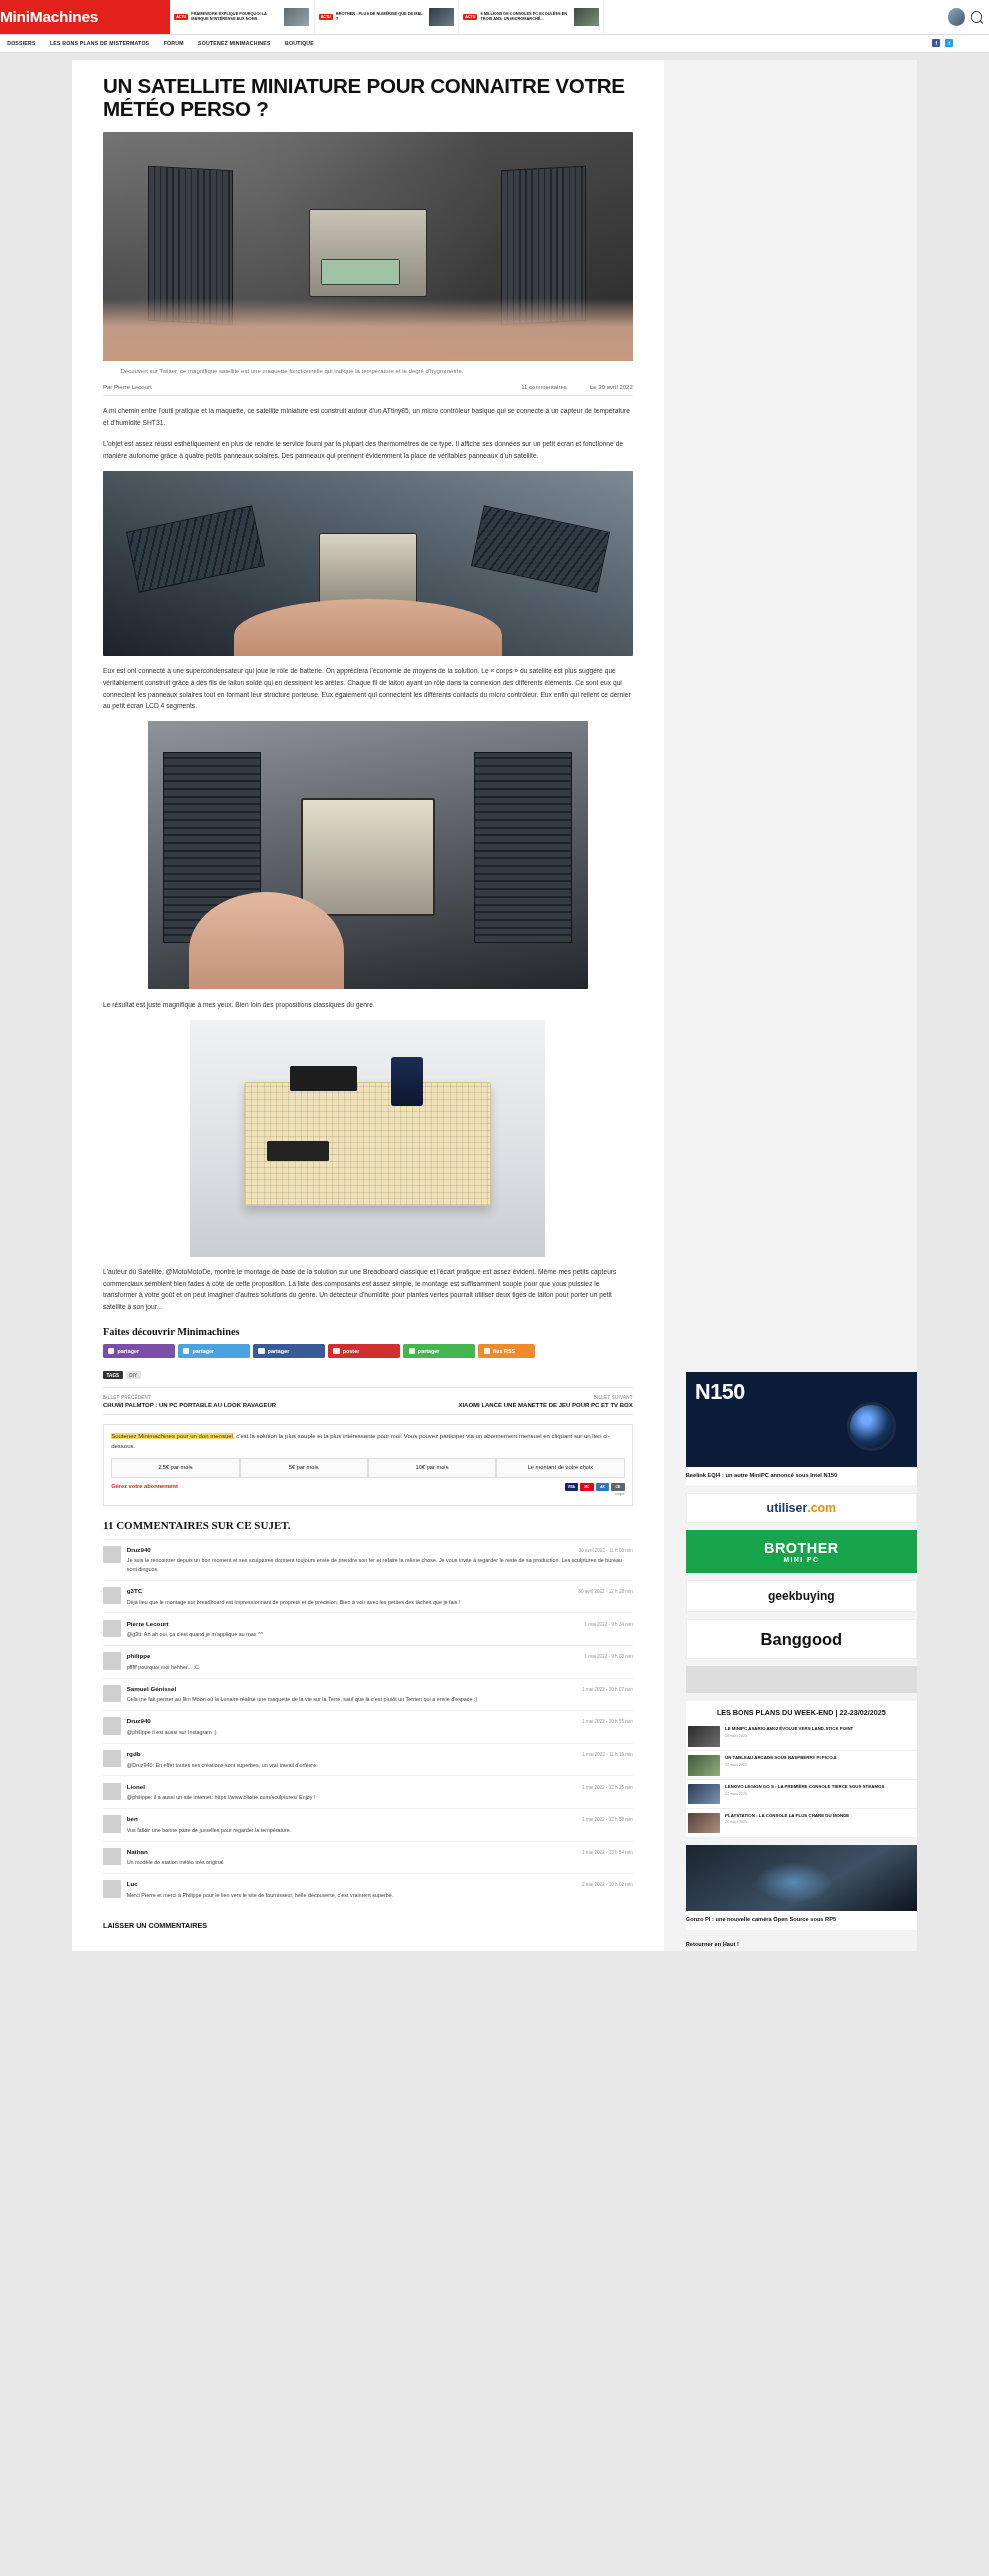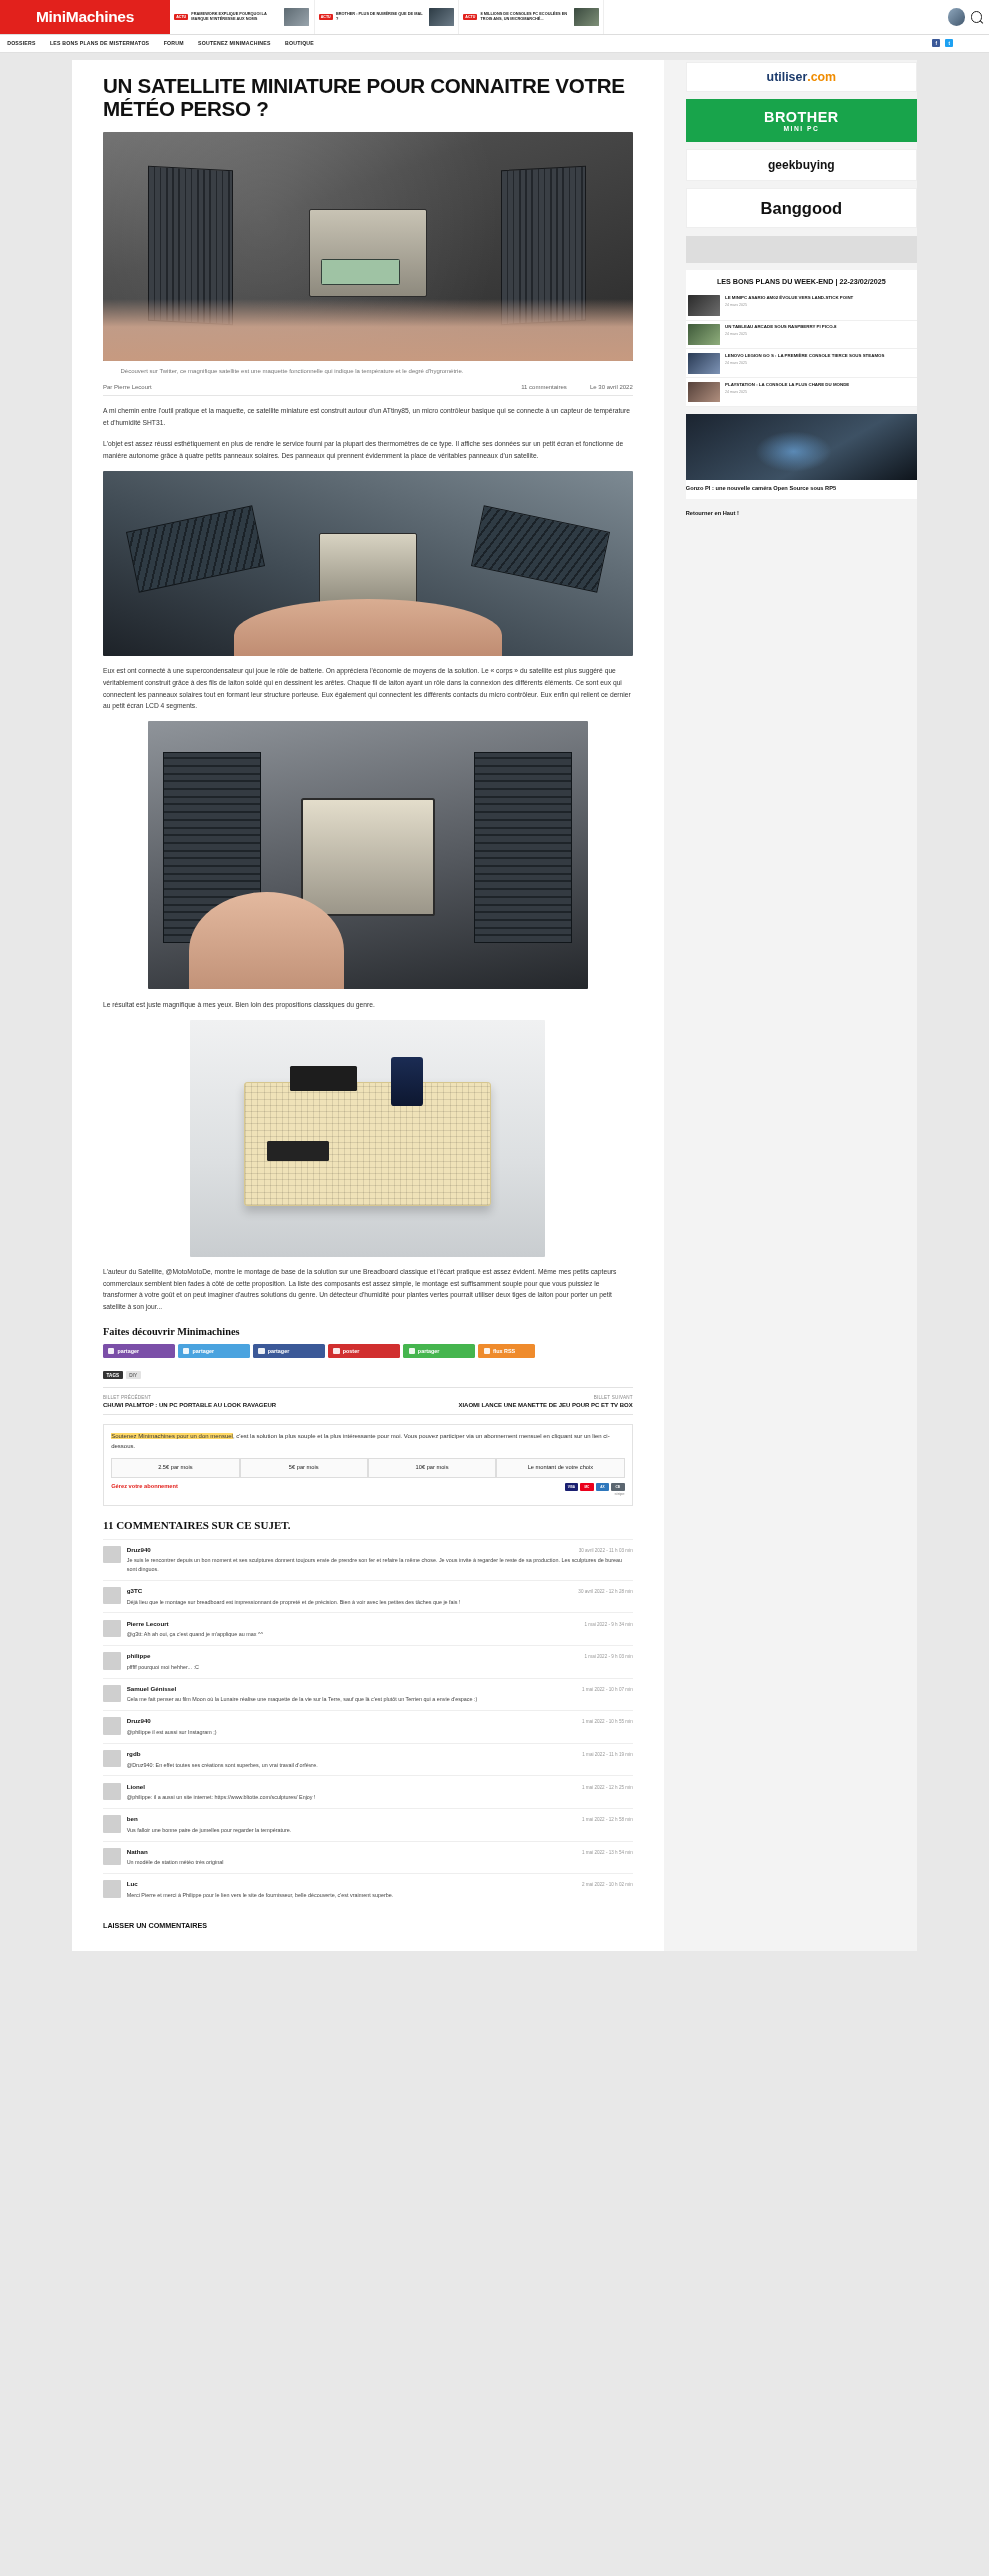--- a/index.html
+++ b/index.html
@@ -12,21 +12,21 @@
     -webkit-font-smoothing:antialiased;
   }
   .page { width:989px; margin:0 auto; background:#e8e8e8; }
 
   
   .topbar {
     width:989px; height:35px; background:#ffffff;
     display:flex; align-items:stretch; border-bottom:0.5px solid #ddd;
   }
   .logo {
-    width:170px; background:#e2211c; display:flex; align-items:center; justify-content:center;
+    width:170px; background:#e2211c; display:flex; align-items:center; justify-content:flex-start;
     color:#fff; font-weight:bold; font-size:15.5px; letter-spacing:-0.3px;
   }
   .ticker { flex:1; display:flex; align-items:stretch; overflow:hidden; }
   .tick-item { display:flex; align-items:center; gap:3.1px; padding:0 4.1px; border-right:0.5px solid #eee; }
   .tick-badge {
     background:#e2211c; color:#fff; font-size:3.6px; font-weight:bold; padding:1px 2.1px;
     border-radius:1px; white-space:nowrap;
   }
   .tick-text { font-size:3.9px; line-height:1.25; max-width:90px; color:#222; font-weight:bold; }
   .tick-thumb { width:25px; height:17.5px; background:#888; flex:none; border-radius:0.5px; }
@@ -55,21 +55,21 @@
     font-size:5.2px; font-weight:bold; letter-spacing:0.2px; color:#222; text-decoration:none;
     text-transform:uppercase;
   }
   .nav-social { margin-left:auto; display:flex; gap:5.2px; padding-right:36px; }
   .soc { width:7.7px; height:7.7px; border-radius:1px; background:#3b5998; color:#fff;
          font-size:4.6px; display:flex; align-items:center; justify-content:center; font-weight:bold;}
   .soc.tw { background:#1da1f2; }
 
   
   .wrap { width:989px; display:flex; justify-content:center; padding-top:7.2px; }
-  .content-shell { width:845px; display:flex; gap:22px; background:#f3f3f3; padding:0 0 0 0; }
+  .content-shell { width:845px; display:flex; gap:22px; background:#f3f3f3; padding:0 0 0 0;align-items:flex-end; }
   .main { width:598px; background:#fff; padding:14.4px 31px 20.6px 31px; }
   .side { width:234px; padding-top:2.1px; }
 
   
   h1.title {
     font-size:20.6px; line-height:1.12; font-weight:bold; margin:0 0 11.3px 0;
     text-transform:uppercase; letter-spacing:-0.3px; color:#111;
   }
   .hero {
     width:100%; height:229px; border-radius:1px;
@@ -577,20 +577,27 @@
               <div class="c-text">Merci Pierre et merci à Philippe pour le lien vers le site de fournisseur, belle découverte, c'est vraiment superbe.</div>
             </div>
           </div>
         </div>
 
         <div class="leave">LAISSER UN COMMENTAIRES</div>
       </div>
 
       <div class="side">
 
+        <div class="sb-card">
+          <div class="ad-n150">
+            <div class="t">N150</div>
+            <div class="lens"></div>
+          </div>
+          <div class="ad-cap">Beelink EQI4 : un autre MiniPC annoncé sous Intel N150</div>
+        </div>
 
         <div class="sb-card ad-topachat">
           <span>utiliser</span>
             <span class="o">.com</span>
         </div>
 
         <div class="sb-card ad-geekom">
           <div class="l1">BROTHER</div>
           <div class="l2">MINI PC</div>
         </div>

